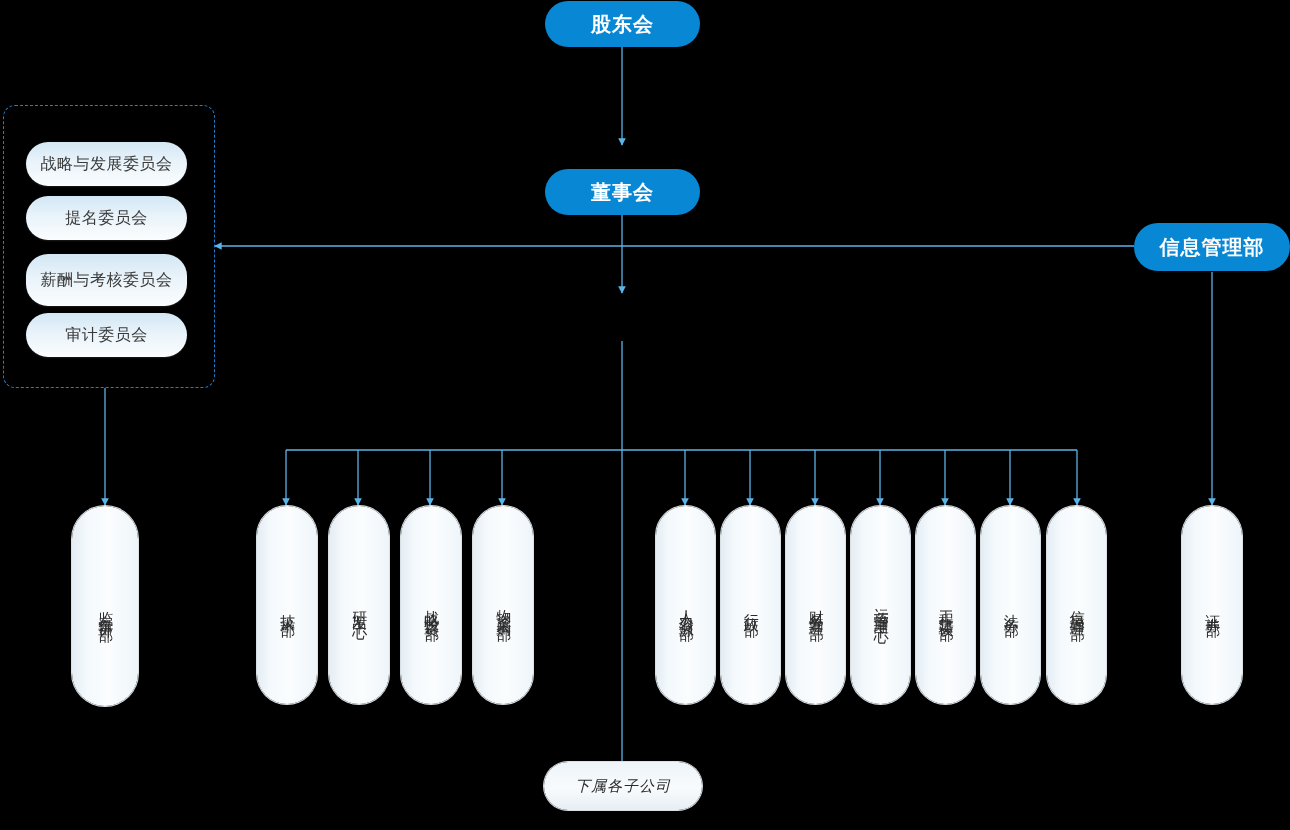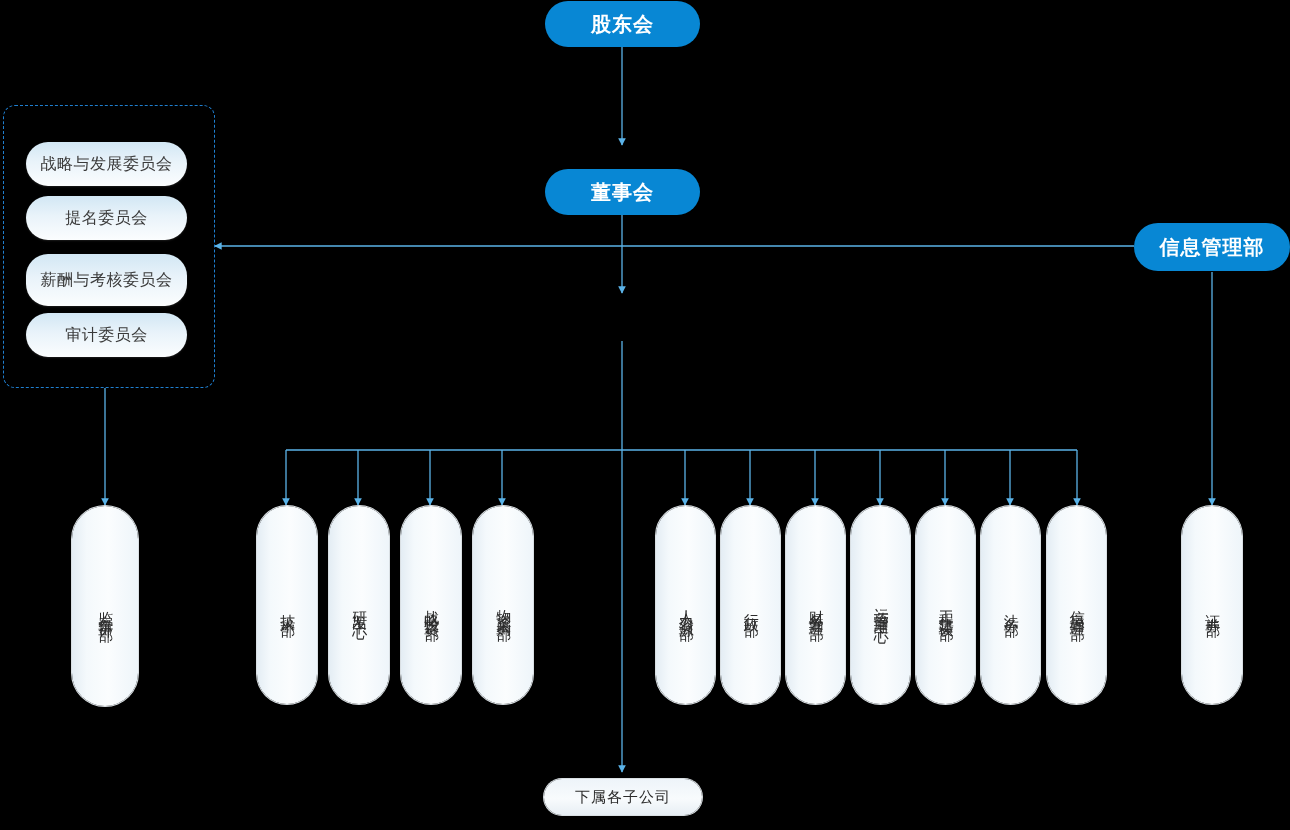--- a/index.html
+++ b/index.html
@@ -182,17 +182,17 @@
     <span class="v-label">法务部</span>
   </div>
   <div class="node dept" style="left:1047px;top:506px;width:59px;height:198px;">
     <span class="v-label">信息管理部</span>
   </div>
 
   <div class="node dept" style="left:1182px;top:506px;width:60px;height:198px;">
     <span class="v-label">证券部</span>
   </div>
 
-  <div class="node light-pill" style="left:544px;top:779px;width:158px;height:36px;">
+  <div class="node light-pill" style="left:544px;top:762px;width:158px;height:48px;font-style:italic;">
     <span>下属各子公司</span>
   </div>
 
 </div>
 
 </body></html>

